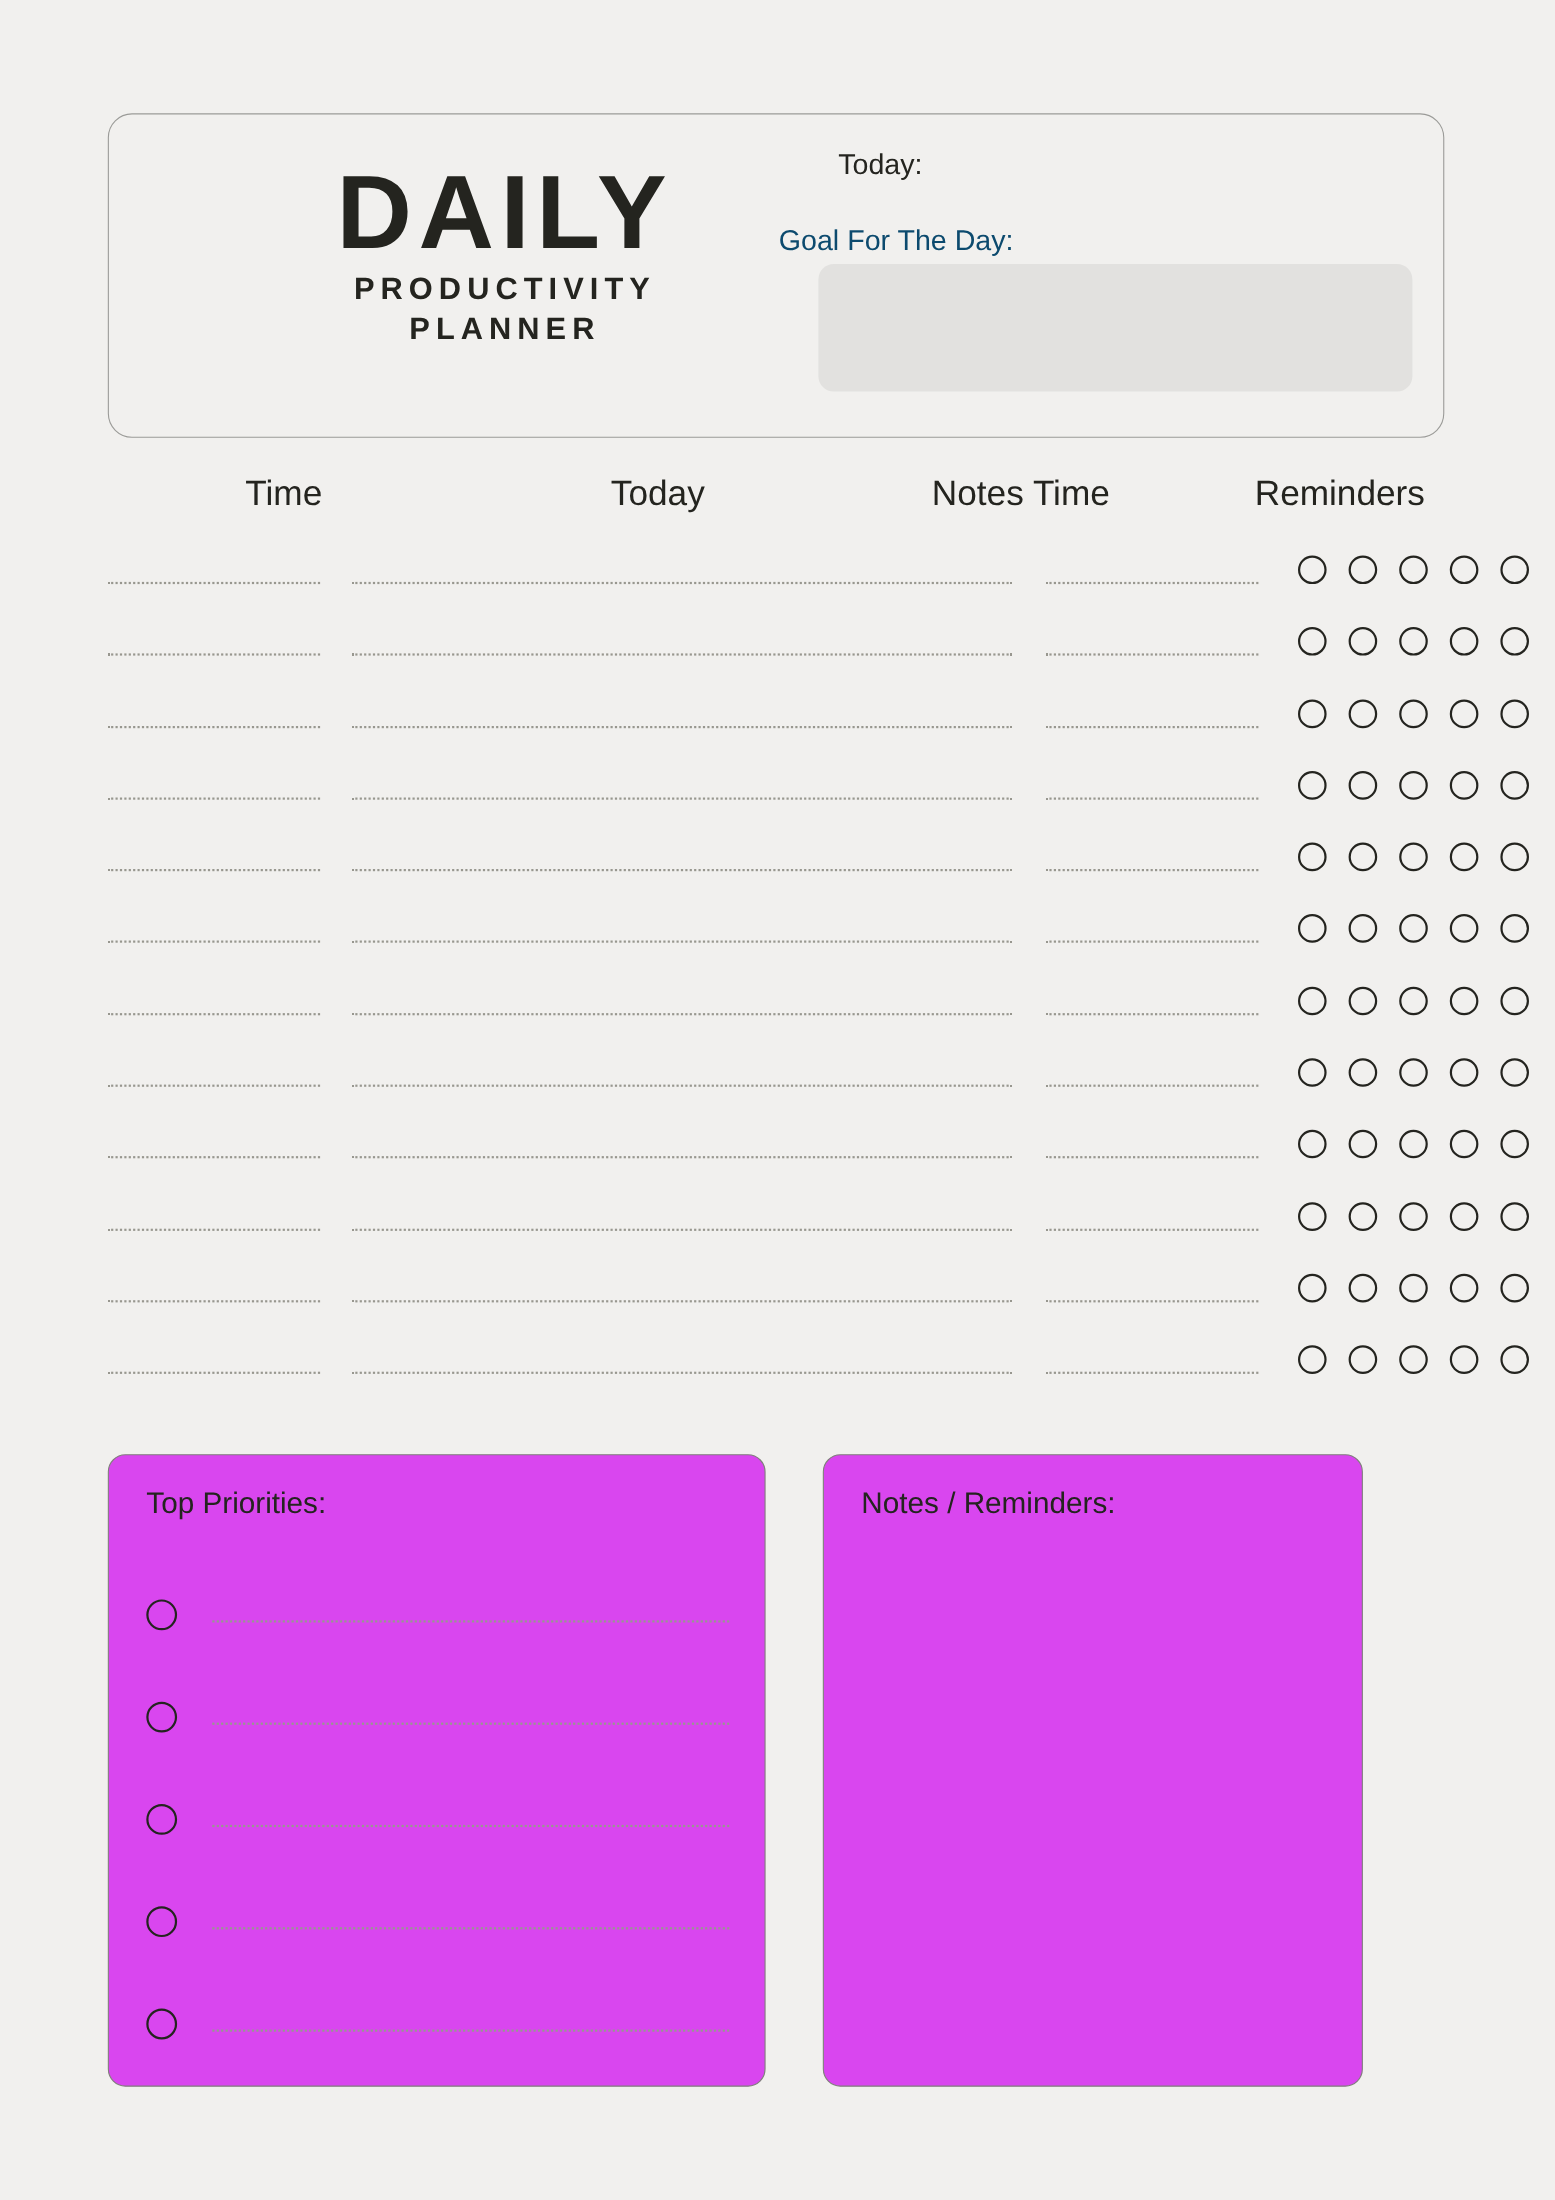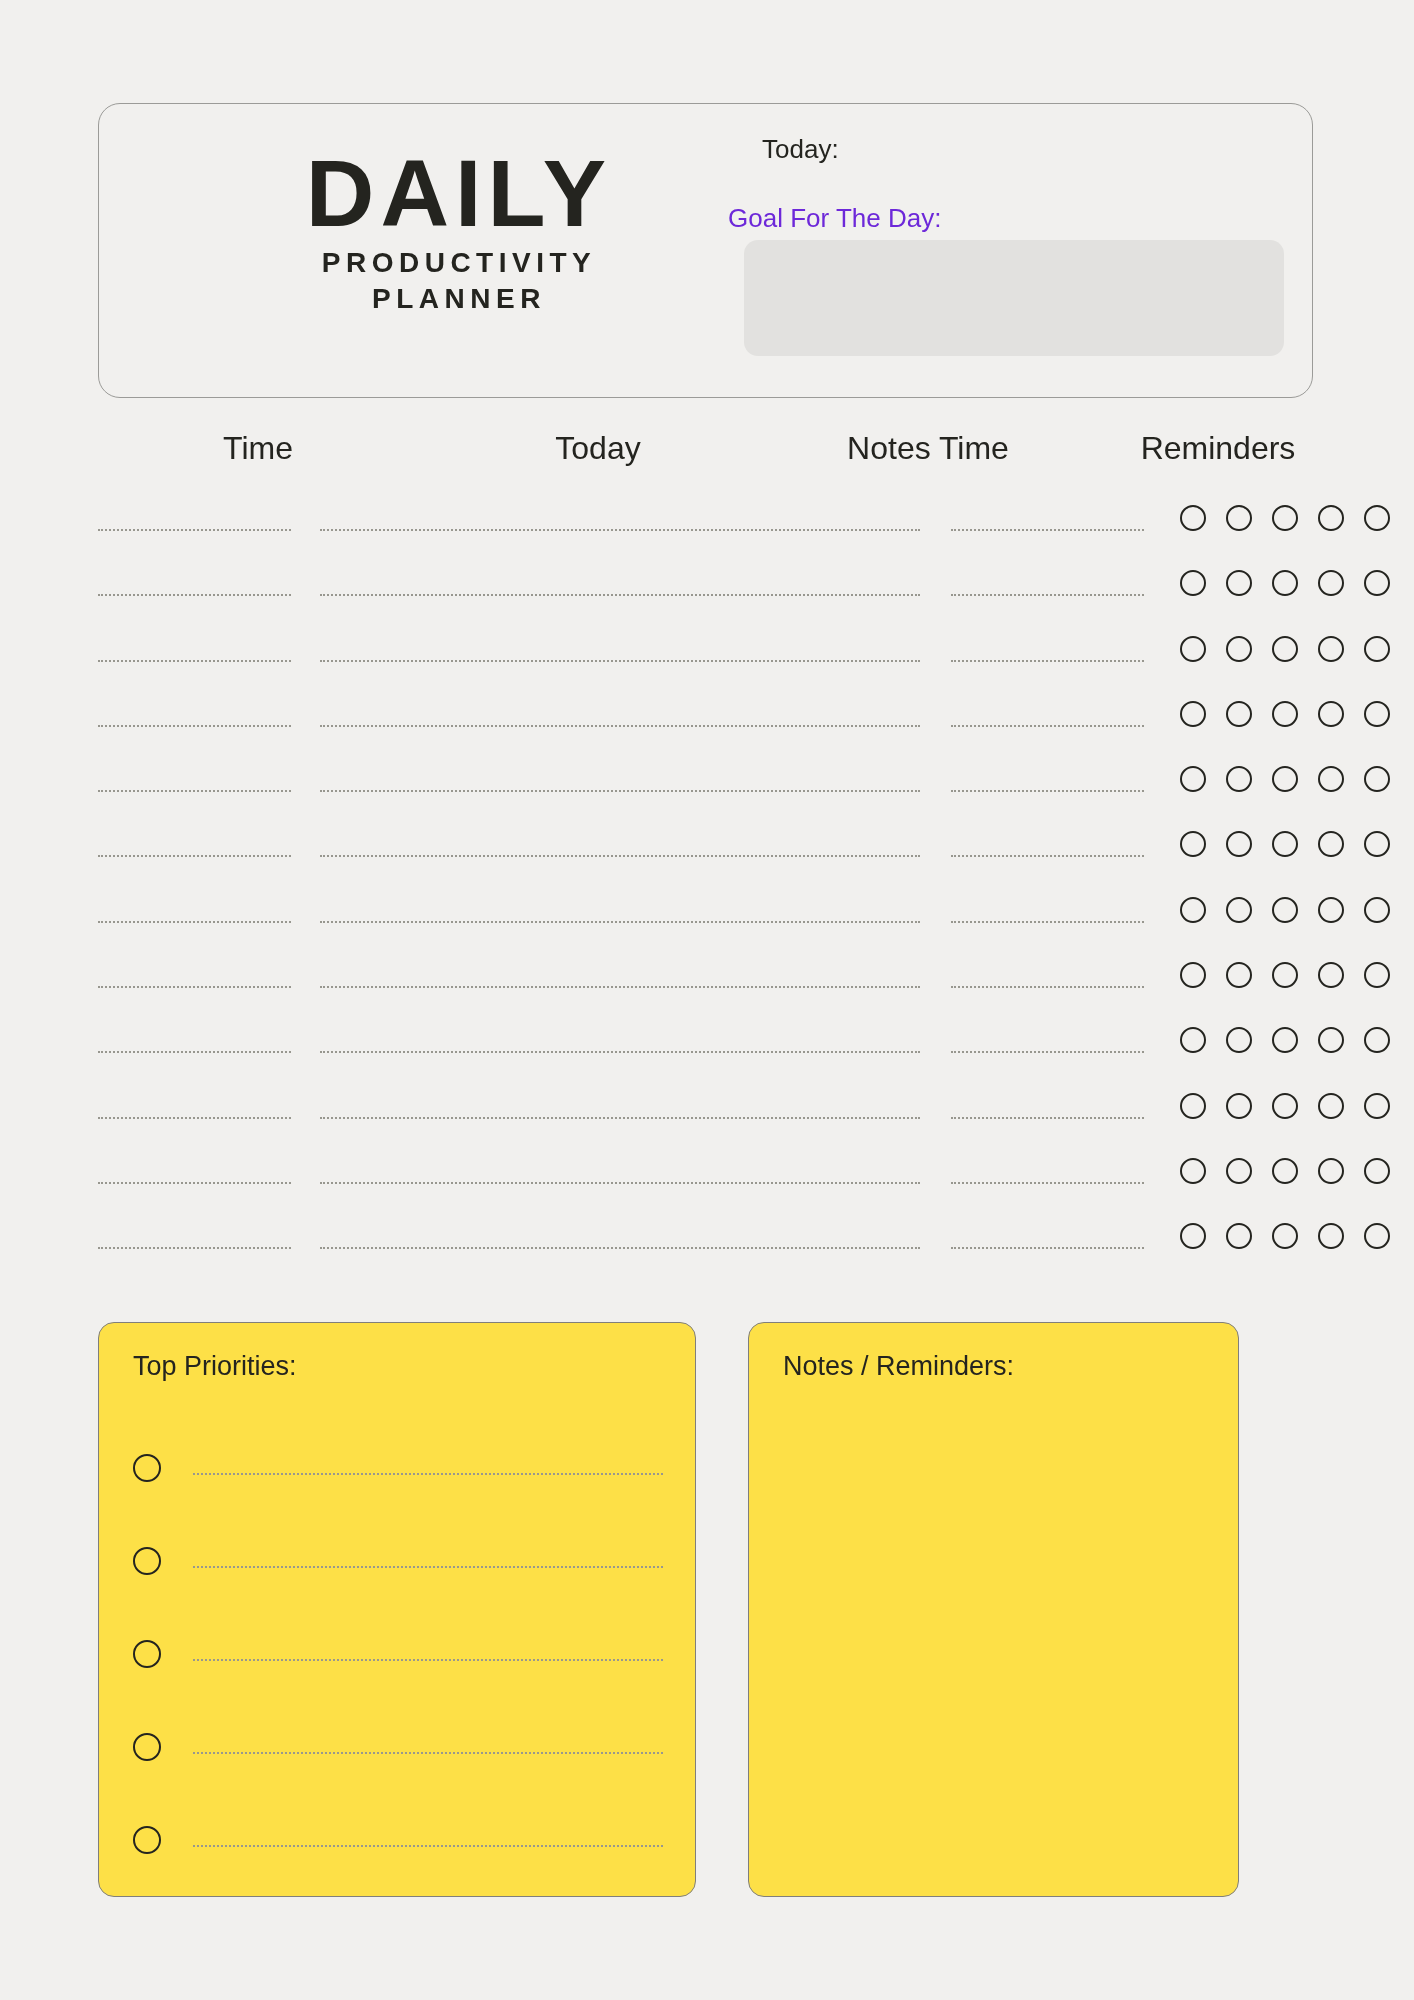--- a/index.html
+++ b/index.html
@@ -72,24 +72,24 @@
     white-space: nowrap;
   }
   .dotline {
     flex: 1;
     margin-left: 18px;
     border-bottom: 2.5px dotted #8e8e8a;
     height: 14px;
   }
   .goal-label {
     position: absolute;
-    left: 629px;
+    left: 609px;
     top: 99px;
     font-size: 26px;
-    color: #6d28d9;
+    color: #0c4a6e;
   }
   .goal-box {
     position: absolute;
     left: 645px;
     top: 136px;
     width: 540px;
     height: 116px;
     background: #e2e1df;
     border-radius: 14px;
   }
@@ -147,21 +147,21 @@
     border-radius: 50%;
     box-sizing: border-box;
   }
 
   
   .panel {
     position: absolute;
     box-sizing: border-box;
     border: 1.5px solid #807f7c;
     border-radius: 16px;
-    background: #fde047;
+    background: #d946ef;
   }
   .panel-priorities {
     left: 98px;
     top: 1322px;
     width: 598px;
     height: 575px;
   }
   .panel-notes {
     left: 748px;
     top: 1322px;

